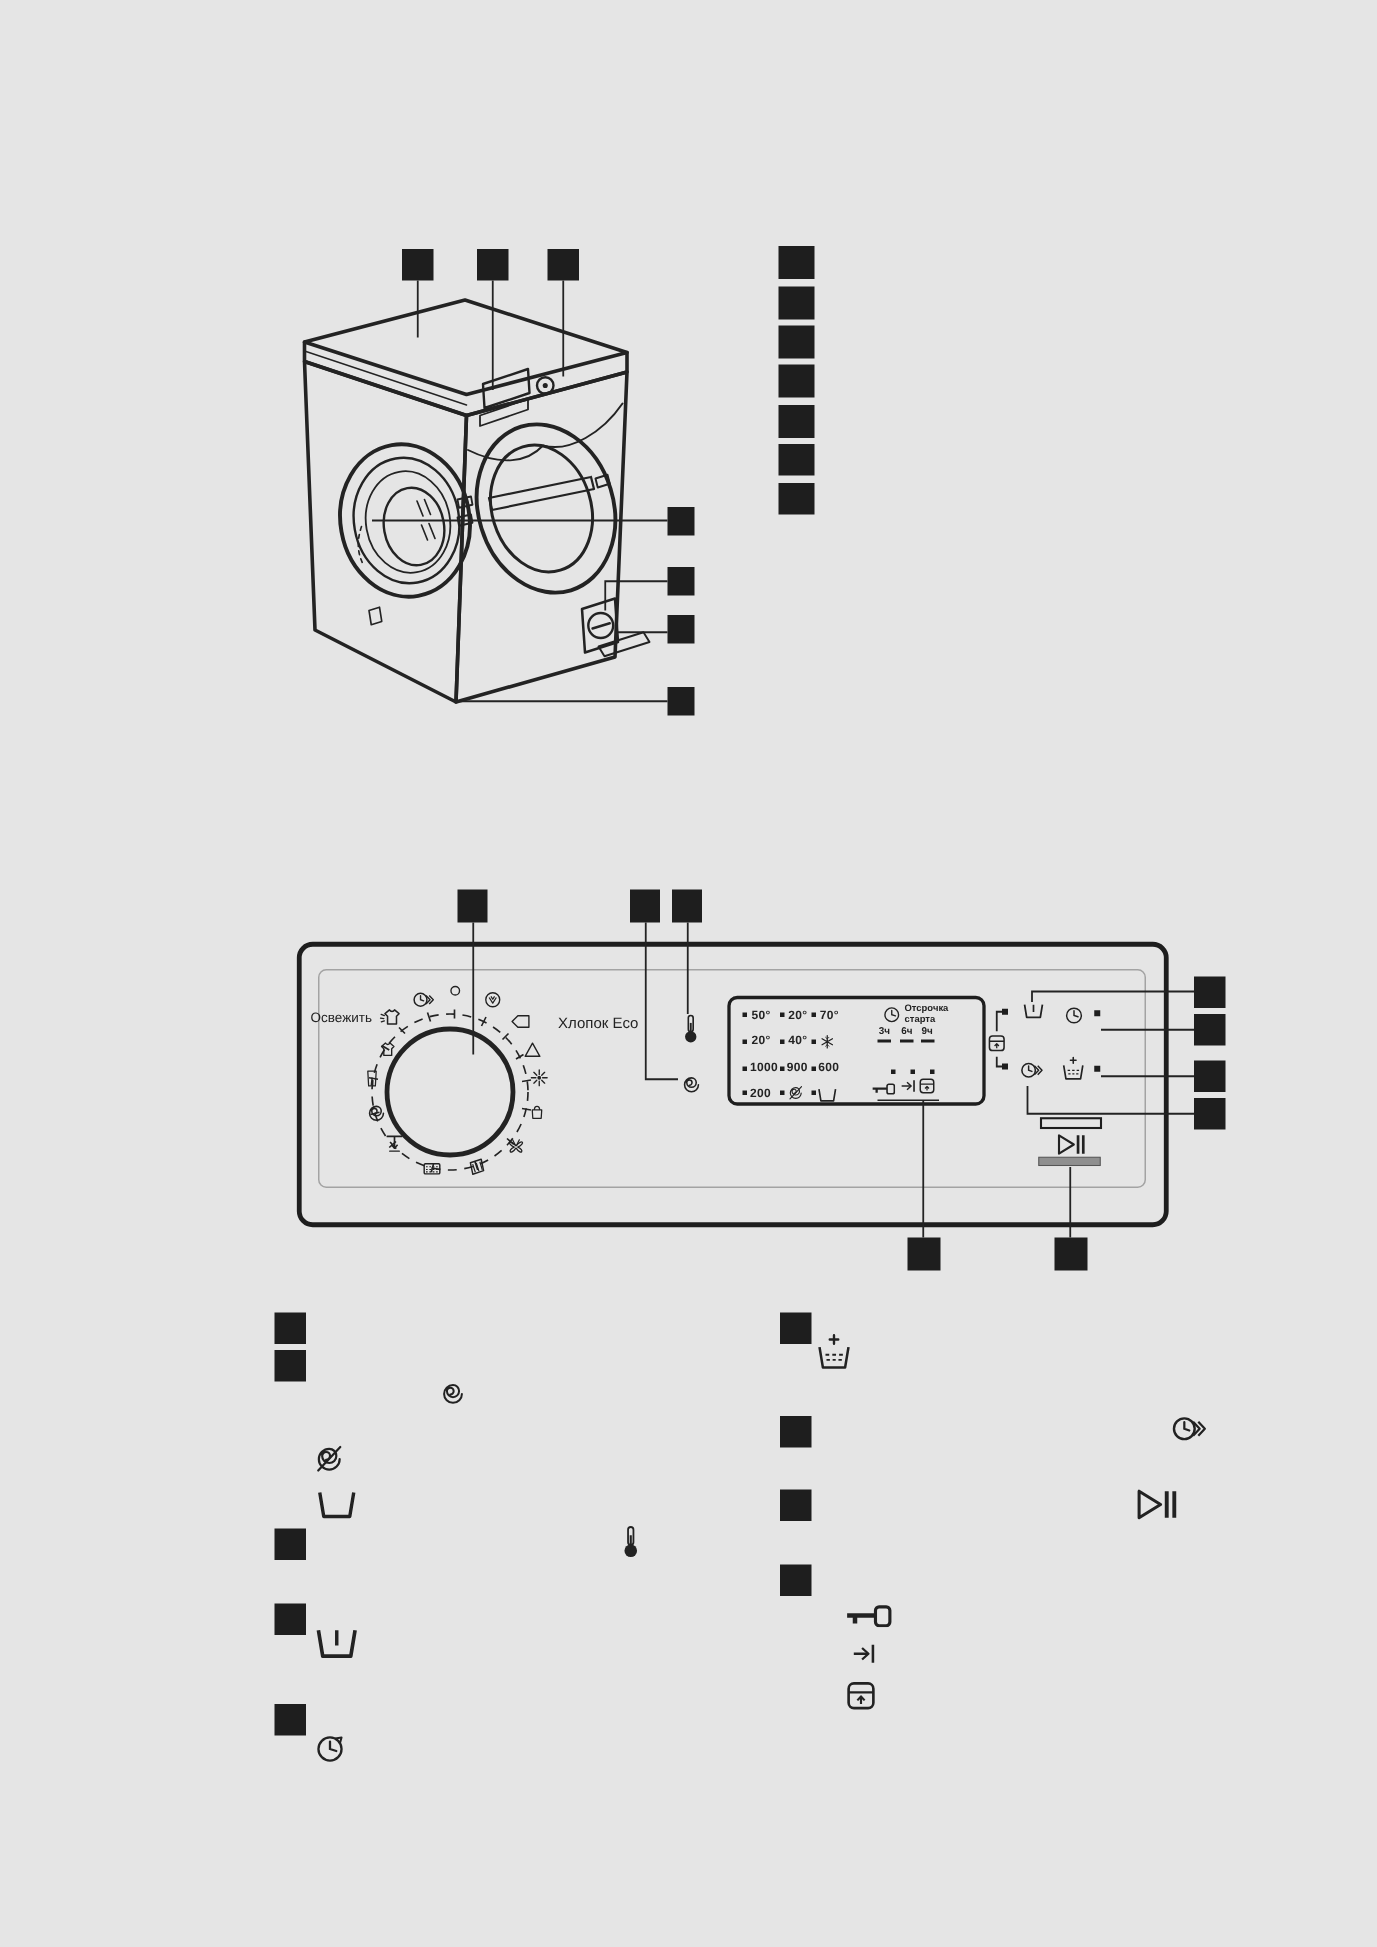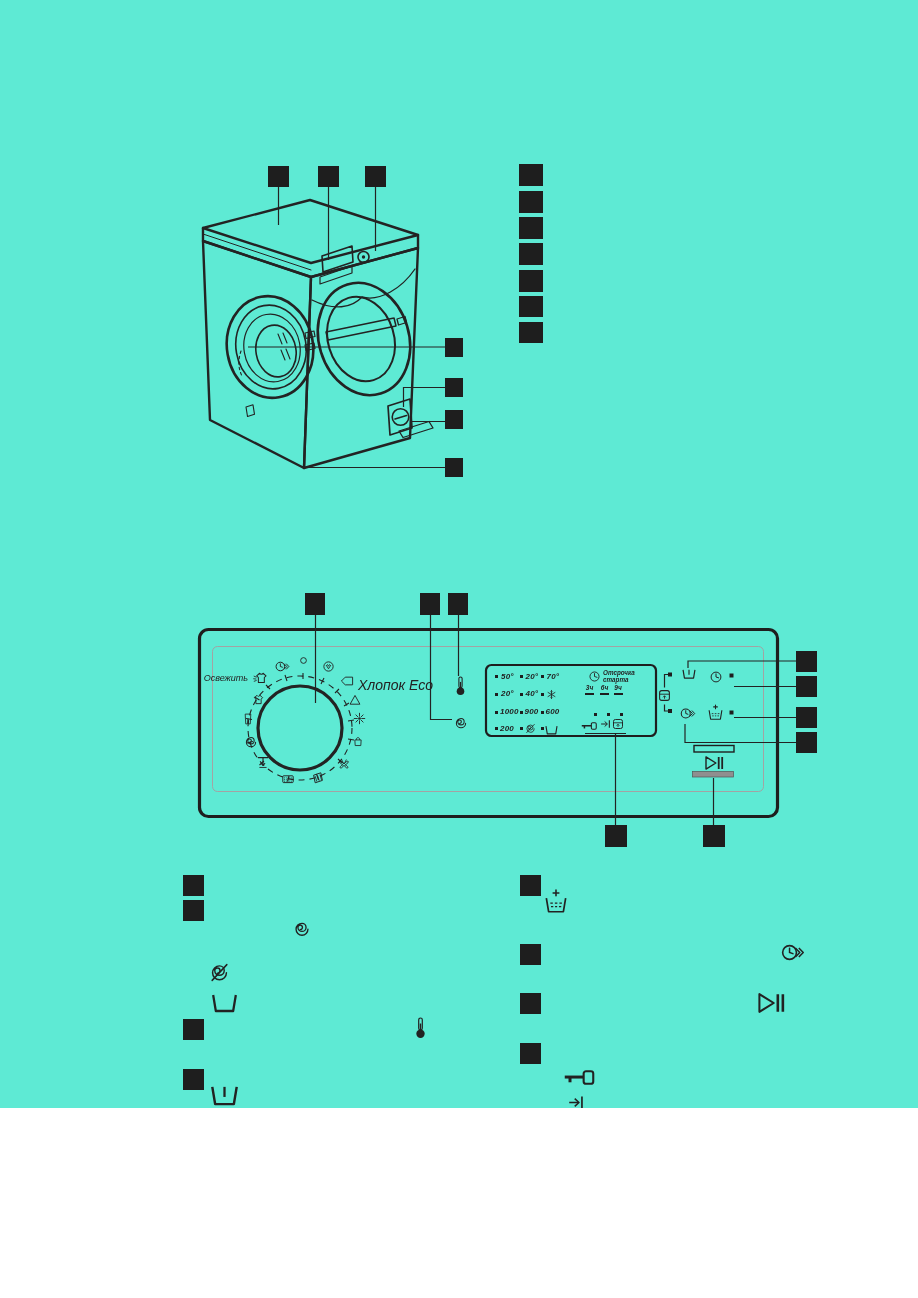--- a/index.html
+++ b/index.html
@@ -1,22 +1,22 @@
 <!DOCTYPE html>
 <html><head>
 <meta charset="utf-8">
 <style>
   html,body{margin:0;padding:0;background:#fff;}
-  #page{position:relative;width:918px;height:1108px;background:#5eead4;overflow:hidden;
-        font-family:"Liberation Sans",sans-serif;color:#1d1d1d;font-style:italic;}
+  #page{position:relative;width:918px;height:1298px;background:#e5e5e5;overflow:hidden;
+        font-family:"Liberation Sans",sans-serif;color:#1d1d1d;}
   svg.art{position:absolute;left:0;top:0;}
   .mk{position:absolute;background:#1e1e1e;}
   .txt{position:absolute;white-space:nowrap;color:#232323;}
   .lbl9{font-size:9px;}
-  .lbl85{font-size:14px;}
+  .lbl85{font-size:10px;margin-left:14px;}
   .cell{font-size:8px;font-weight:600;letter-spacing:.2px;}
   .tiny{font-size:6.3px;font-weight:600;line-height:6.6px;}
   .hrs{font-size:6.6px;font-weight:700;}
   .led{position:absolute;width:3.4px;height:3.4px;background:#1e1e1e;}
   .dash{position:absolute;width:9px;height:2.8px;background:#1e1e1e;}
   .icon{position:absolute;}
 </style>
 </head>
 <body>
 

